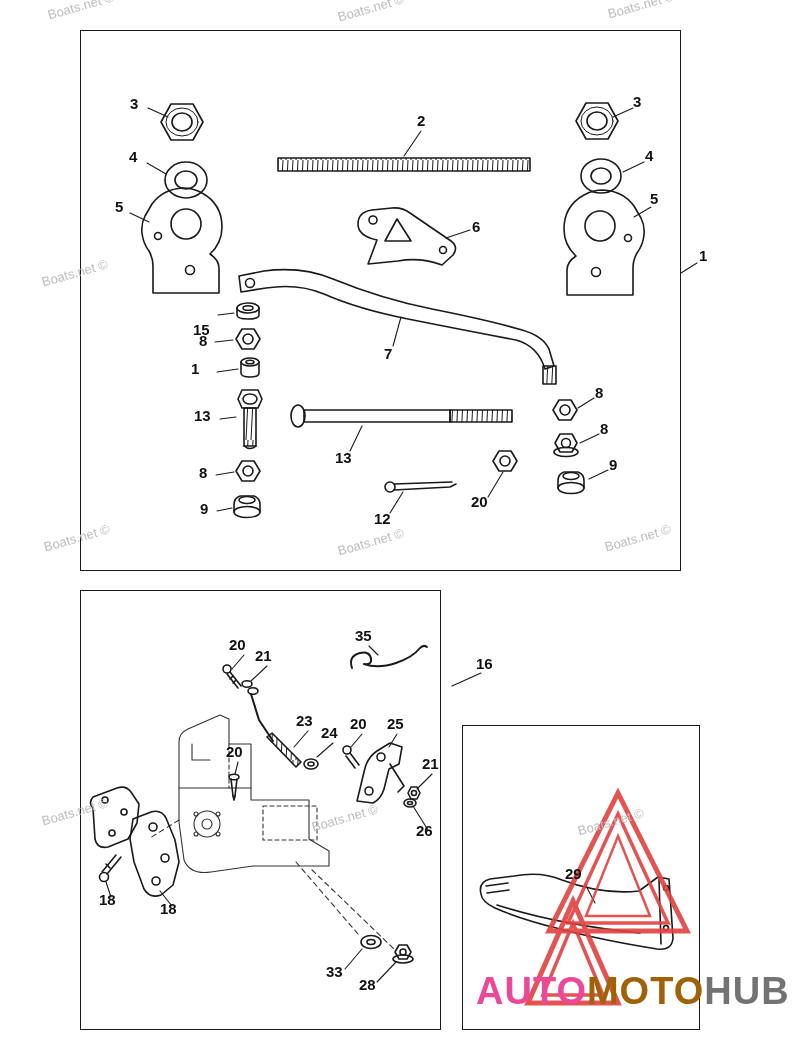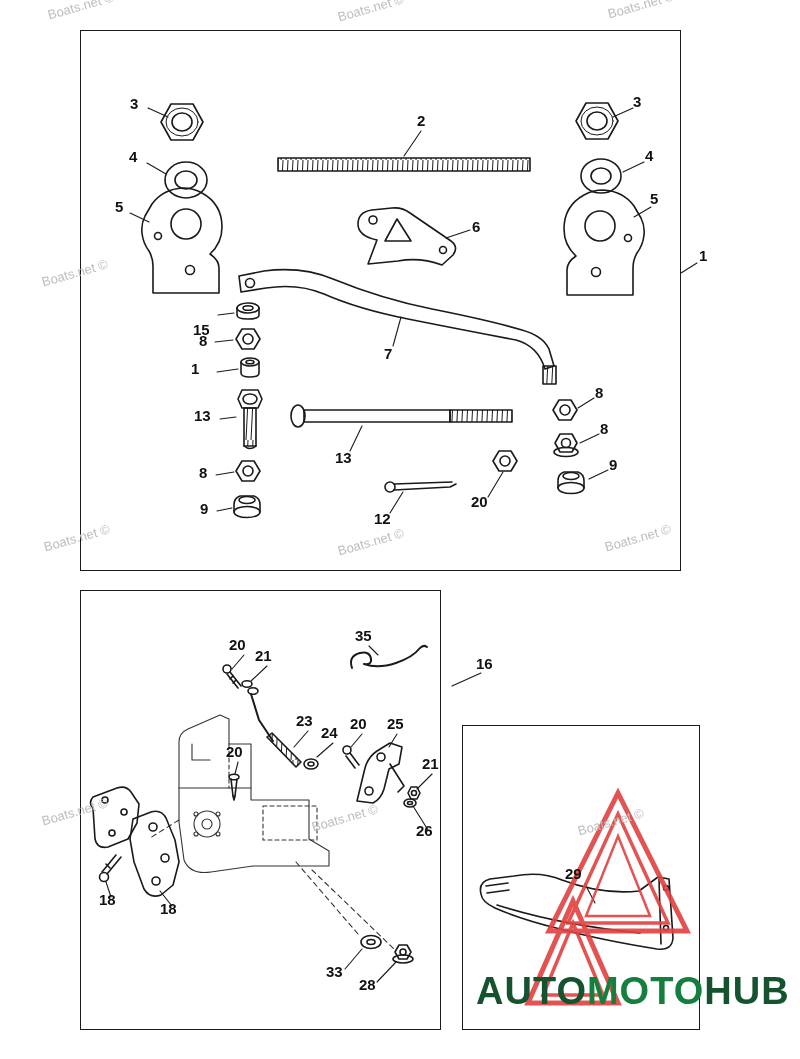--- a/index.html
+++ b/index.html
@@ -23,23 +23,23 @@
   .watermark {
     position:absolute; z-index:6;
     font-size:13px; color:#bdbdbd; white-space:nowrap;
     transform:rotate(-16deg); transform-origin:left top;
   }
   .logo-text {
     position:absolute; left:476px; top:972px; z-index:7;
     font-size:38px; font-weight:800; letter-spacing:1px; line-height:1;
     font-family:"Liberation Sans",sans-serif; white-space:nowrap;
   }
-  .logo-auto { color:#14532d; }
-  .logo-moto { color:#15803d; }
-  .logo-hub  { color:#14532d; }
+  .logo-auto { color:#ec4899; }
+  .logo-moto { color:#a16207; }
+  .logo-hub  { color:#737373; }
 </style>
 </head>
 <body>
 
 <div id="panel1" class="panel"></div>
 <div id="panel2" class="panel"></div>
 <div id="panel3" class="panel"></div>
 
 <svg id="art" width="800" height="1059" viewBox="0 0 800 1059">
   <defs>

